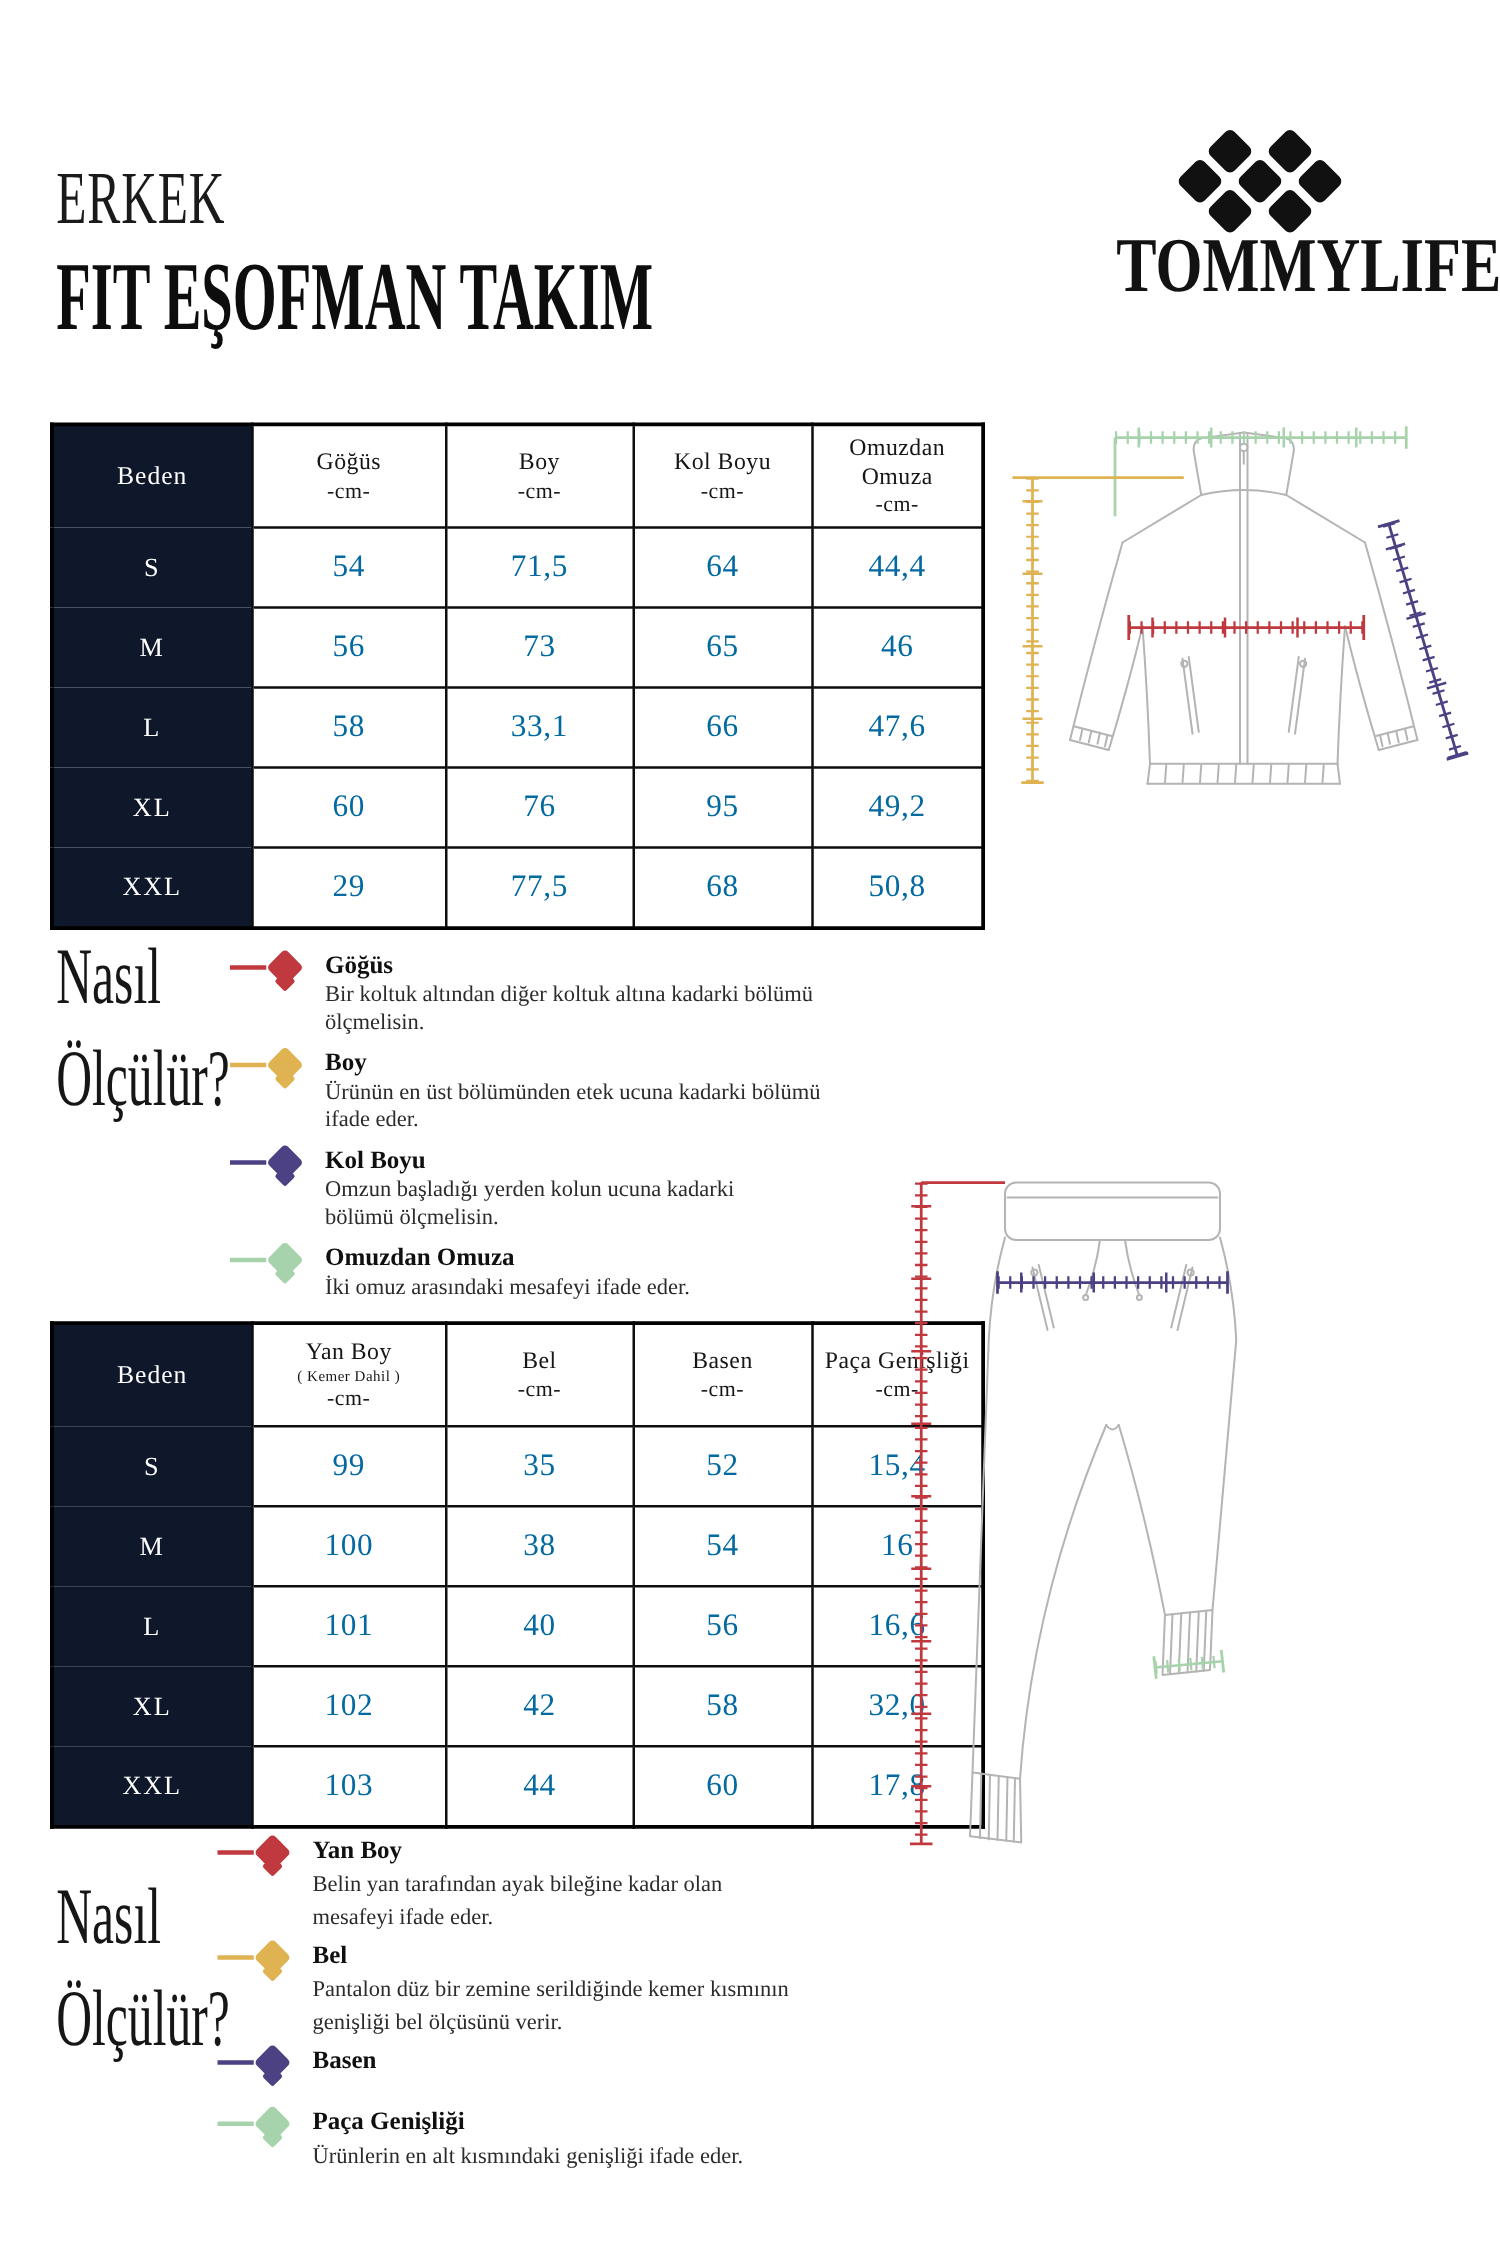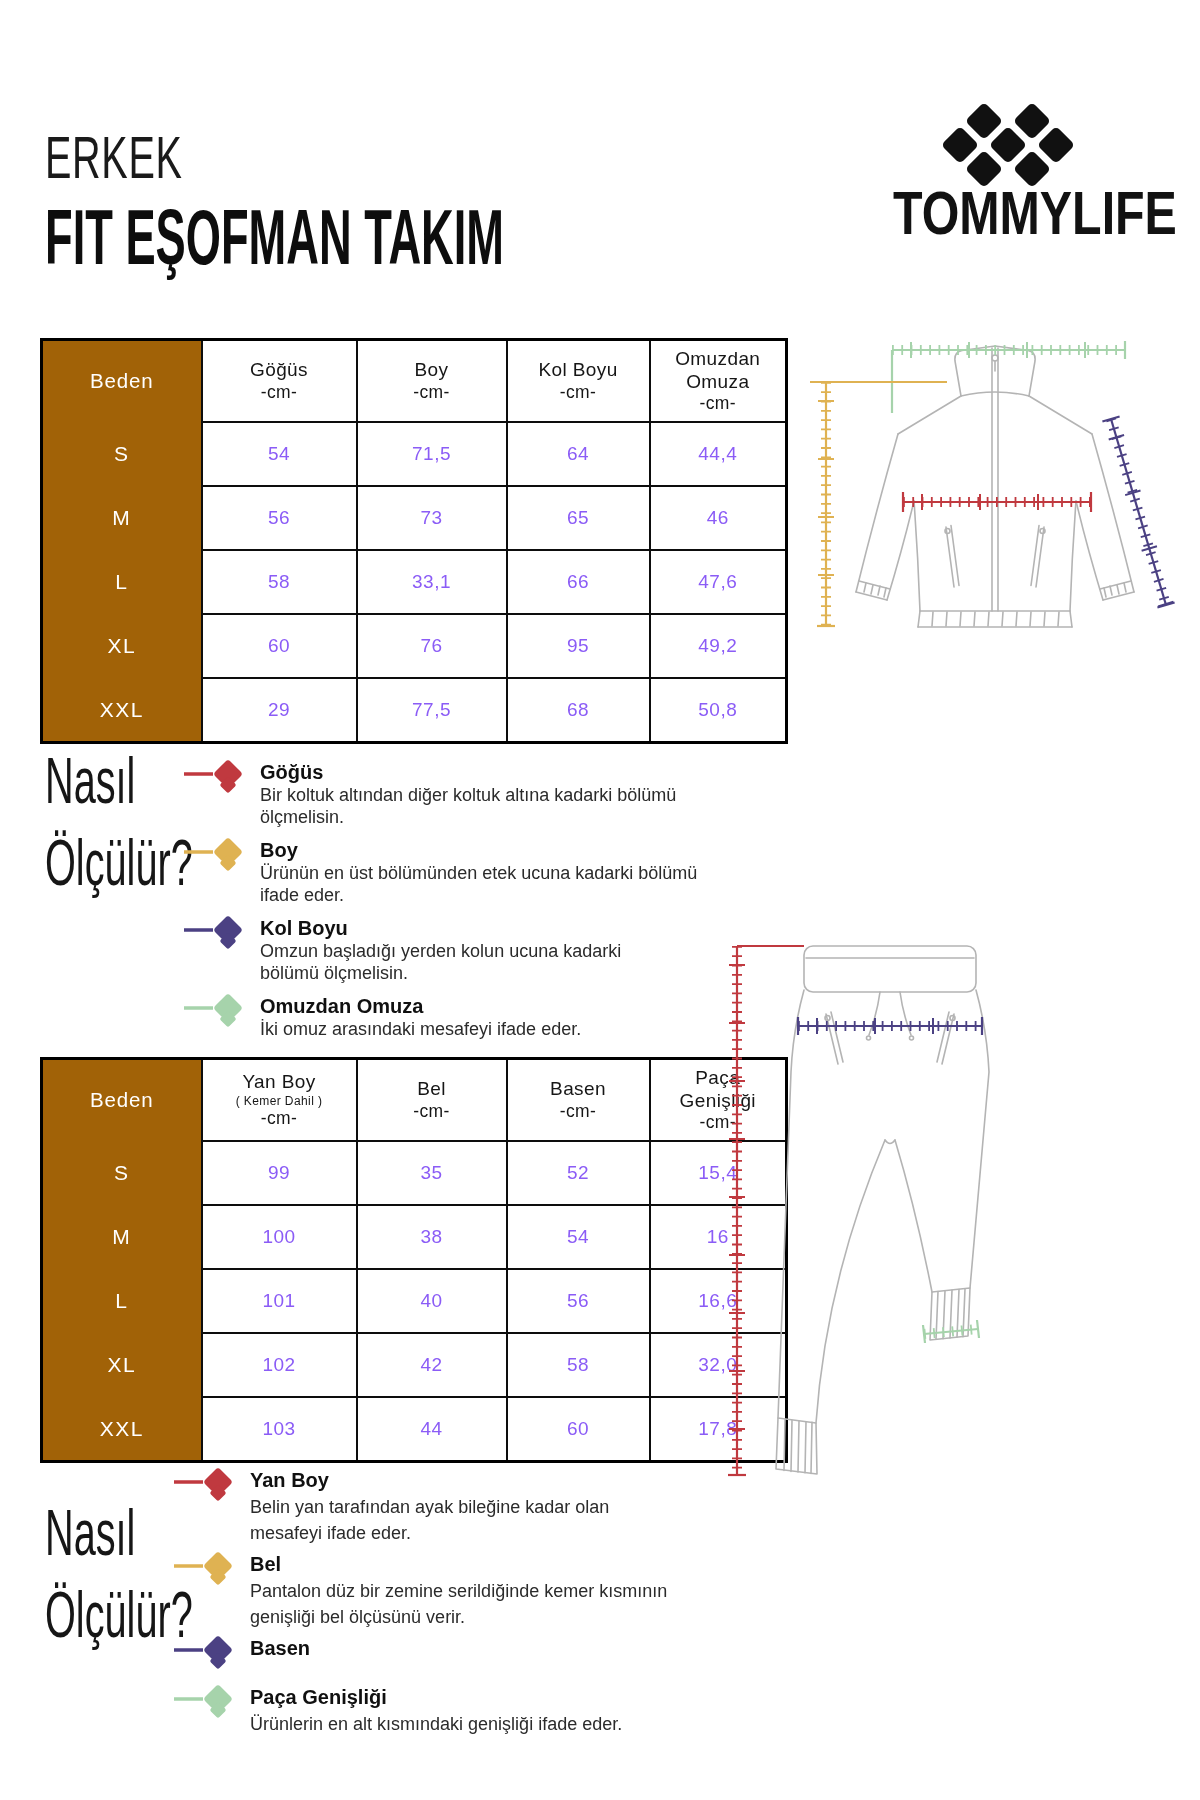--- a/index.html
+++ b/index.html
@@ -1,38 +1,38 @@
 <!DOCTYPE html>
 <html><head>
 <meta charset="utf-8">
 <style>
   html,body{margin:0;padding:0;background:#fff;}
   .page{position:relative;width:1200px;height:1800px;background:#fff;overflow:hidden;
-        font-family:Liberation Sans, sans-serif;color:#141414;}
+        font-family:Liberation Serif, serif;color:#141414;}
 
   
   .title1{position:absolute;left:45px;top:128px;font-size:60px;font-weight:400;line-height:1;
           letter-spacing:1px;transform:scaleX(.66);transform-origin:0 0;color:#1a1a1a;white-space:nowrap;}
   .title2{position:absolute;left:45px;top:198px;font-size:78px;font-weight:700;line-height:1;
           transform:scaleX(.58);transform-origin:0 0;color:#0d0d0d;white-space:nowrap;}
   .logo-mark{position:absolute;left:928px;top:95px;width:160px;height:100px;}
   .brand-name{position:absolute;left:860px;top:182px;width:300px;text-align:center;
           font-size:62px;font-weight:700;line-height:1;transform:scaleX(.78);
           transform-origin:50% 0;color:#121212;white-space:nowrap;}
 
   
   .size-table{position:absolute;left:40px;width:745px;border-collapse:collapse;table-layout:fixed;
           background:#fff;text-align:center;}
   .t-jacket{top:338px;}
   .t-pants{top:1057px;}
   .size-table{border:3px solid #000;}
   .size-table th,.size-table td{border:2px solid #0d0d0d;vertical-align:middle;padding:0 4px;}
   .size-table th{font-weight:400;font-size:19px;line-height:1.18;letter-spacing:.4px;height:80px;color:#161616;}
-  .size-table td{height:62px;font-size:19px;letter-spacing:.5px;color:#8b5cf6;}
-  .size-table .sc{border-top:0;border-bottom:0;border-left:0;background:#a16207;color:#fff;}
+  .size-table td{height:62px;font-size:25px;letter-spacing:.5px;color:#0369a1;}
+  .size-table .sc{border-top:0;border-bottom:0;border-left:0;background:#0f172a;color:#fff;}
   th.sc{font-size:20.5px;letter-spacing:.8px;}
   td.sc{font-size:21px;letter-spacing:1.5px;}
   .h-label{display:block;}
   .h-note{display:block;font-size:12px;}
   .h-unit{display:block;font-size:17.5px;}
 
   
   .measure-title{position:absolute;left:45px;font-size:64px;font-weight:400;line-height:82px;
           transform:scaleX(.62);transform-origin:0 0;color:#161616;white-space:nowrap;}
   .mt1{top:740px;}

